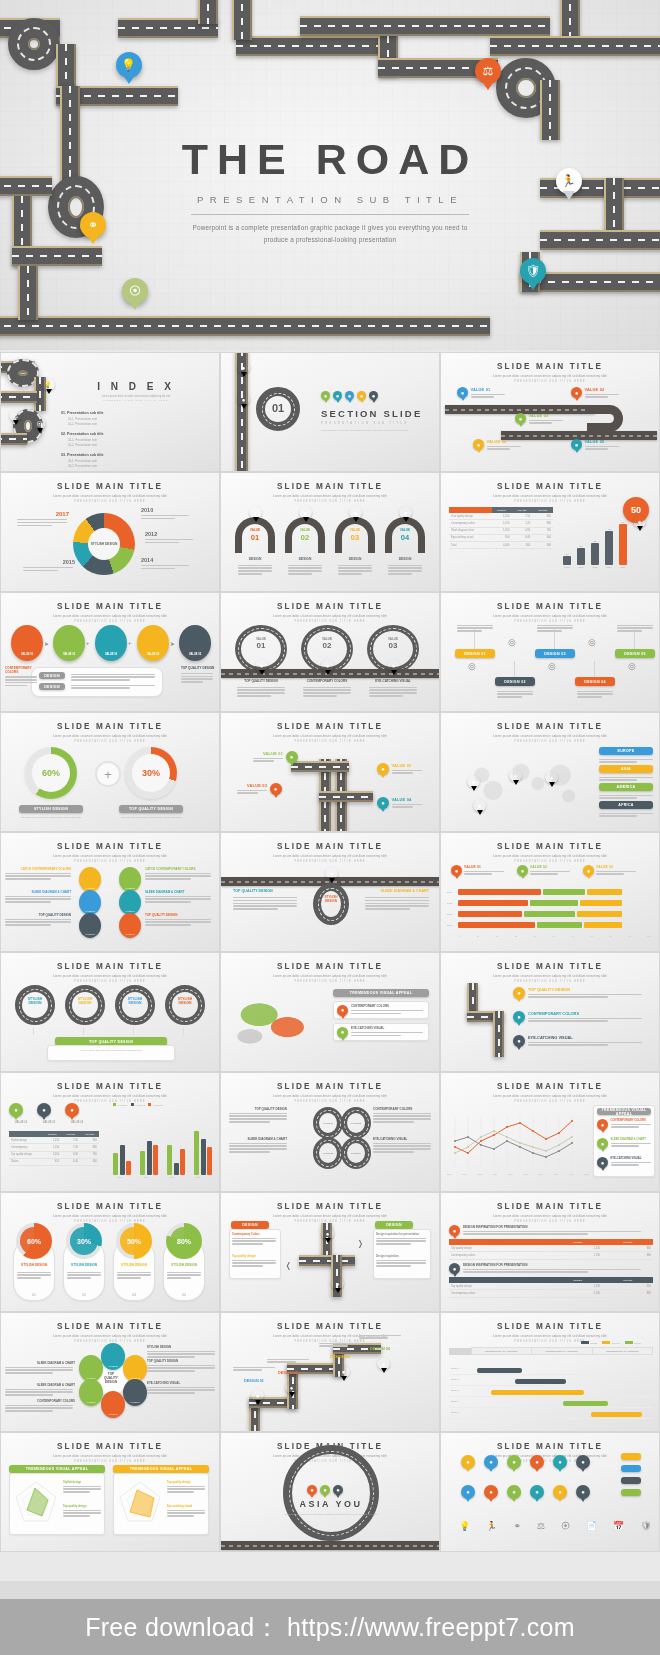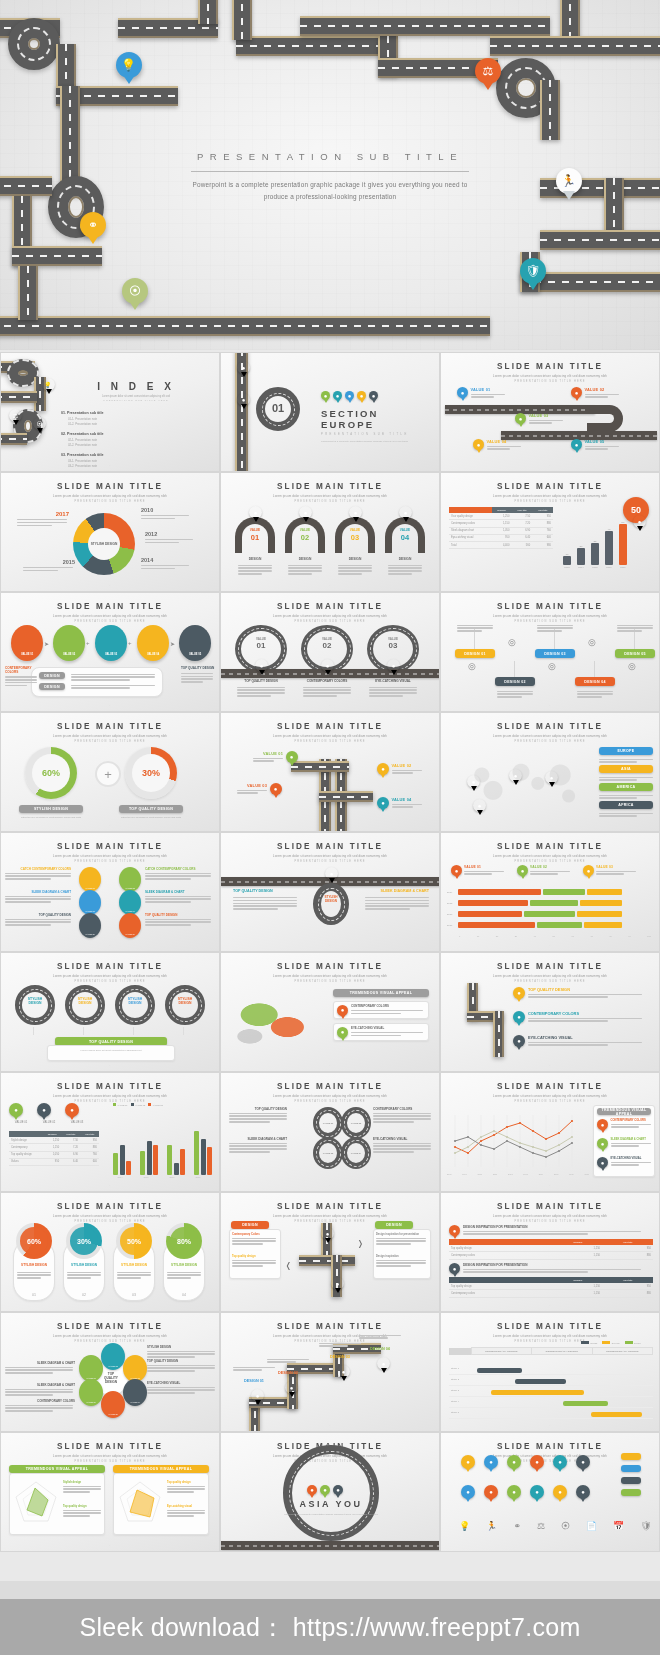--- a/index.html
+++ b/index.html
@@ -141,20 +141,21 @@
         <span class="gl">⦿</span>
       </span>
     <span class="pin lt" style="left:556px;top:168px;color:#cfd6da;background:#fdfdfd;">
         <span class="gl">🏃</span>
       </span>
     <span class="pin" style="left:520px;top:258px;color:#27A2B0;background:#27A2B0;">
         <span class="gl">🛡</span>
       </span>
 
     <div class="hero-text">
+      <div class="hero-title">THE ROAD</div>
       <div class="hero-sub">PRESENTATION SUB TITLE</div>
       <div class="hero-rule"></div>
       <div class="hero-desc">Powerpoint is a complete presentation graphic package it gives you everything you need to</div>
       <div class="hero-desc sp">produce a professional-looking presentation</div>
     </div>
   </div>
 
   <div class="grid" id="grid">
       <div class="slide plain">
 
@@ -219,21 +220,21 @@
             <span>●</span>
           </span>
           <span class="mini-pin" style="color:#F5B51F;background:#F5B51F;width:9px;height:9px;">
             <span>●</span>
           </span>
           <span class="mini-pin" style="color:#4C5A63;background:#4C5A63;width:9px;height:9px;">
             <span>●</span>
           </span>
       </div>
       <div style="position:absolute;left:100px;top:55px;width:115px;">
-        <div style="font-size:9.5px;letter-spacing:2.2px;color:#4d4d4d;font-weight:bold;">SECTION EUROPE</div>
+        <div style="font-size:9.5px;letter-spacing:2.2px;color:#4d4d4d;font-weight:bold;">SECTION SLIDE</div>
         <div style="font-size:2.7px;letter-spacing:2.4px;color:#b0b0b0;margin-top:3px;">PRESENTATION SUB TITLE</div>
         <div style="font-size:2.5px;color:#b5b5b5;margin-top:4px;line-height:1.6;">Powerpoint is a complete presentation graphic package it gives you everything</div>
       </div>
         <div class="pgnum">∙</div>
   </div>
       <div class="slide ">
     <div class="s-title">SLIDE MAIN TITLE</div>
           <div class="s-sub1">Lorem ipsum dolor sit amet consectetuer adipiscing elit sed diam nonummy nibh</div>
           <div class="s-sub2">PRESENTATION   SUB  TITLE   HERE</div>
 
@@ -1981,15 +1982,15 @@
         <span>⦿</span>
         <span>📄</span>
         <span>📅</span>
         <span>🛡</span>
       </div>
   </div>
     </div>
 
   <div class="fl-strip"></div>
   <div class="footer">
-    <span>Sleek download：  https://www.freeppt7.com</span>
+    <span>Free download：  https://www.freeppt7.com</span>
   </div>
 </div>
 
 </body></html>

